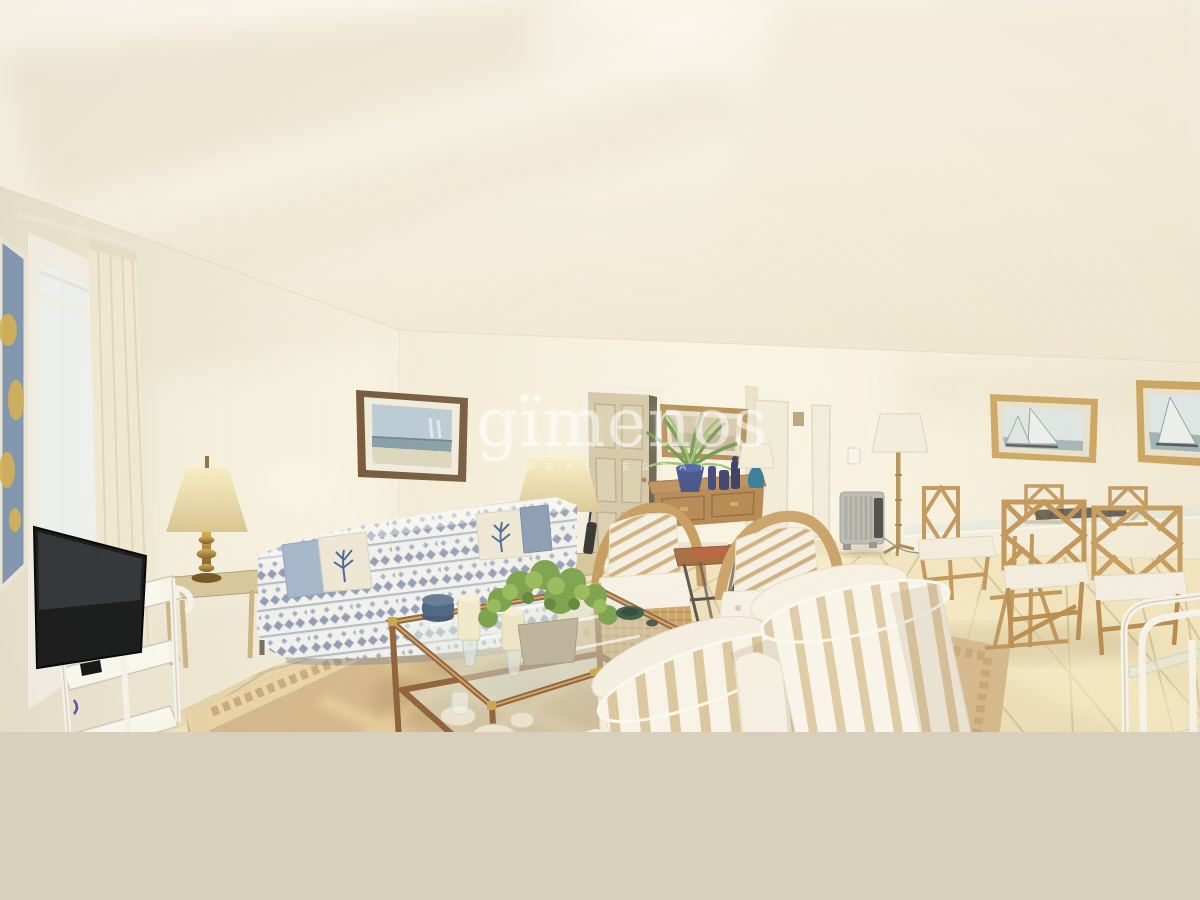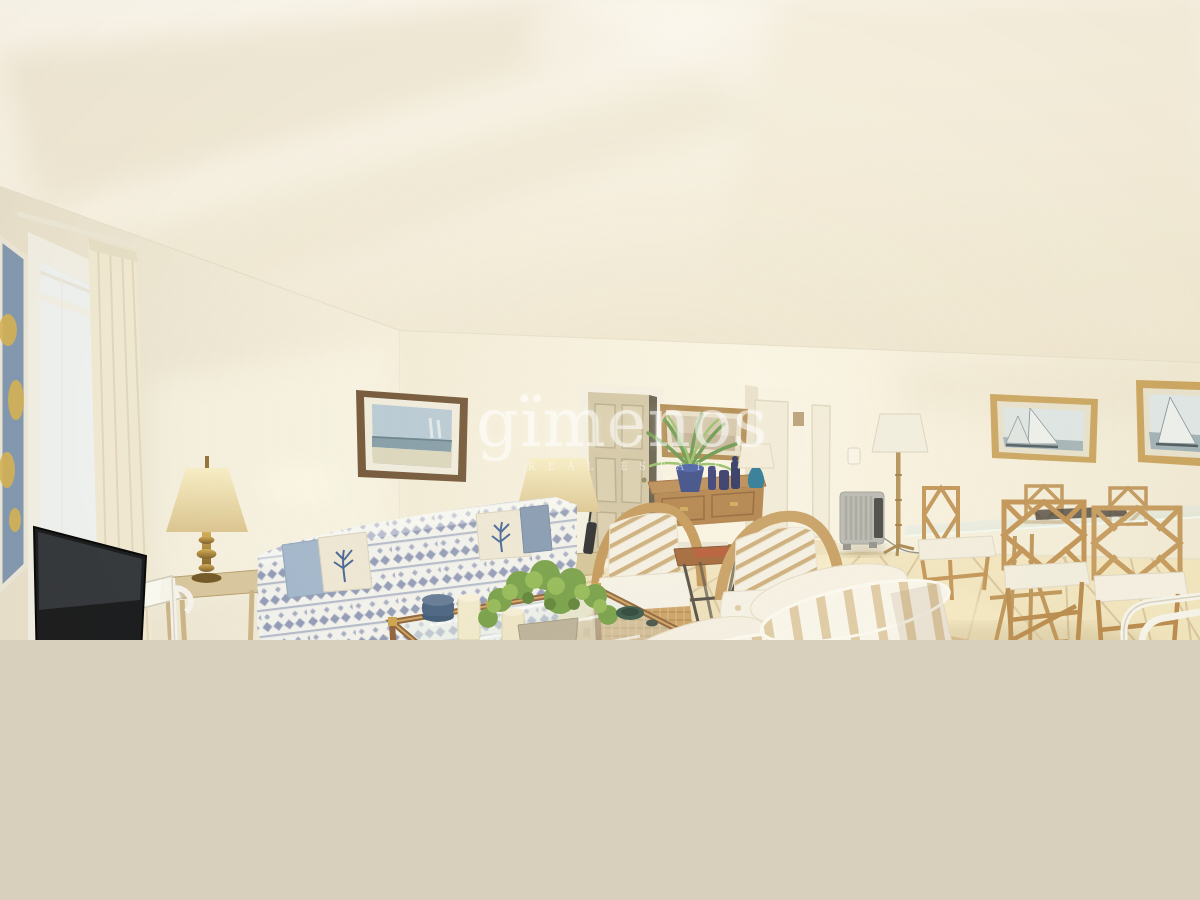--- a/index.html
+++ b/index.html
@@ -1,22 +1,22 @@
 <!DOCTYPE html>
 <html><head>
 <meta charset="utf-8">
 <style>
   html,body{margin:0;padding:0;background:#d8d0bc;}
-  .stage{position:relative;width:1200px;height:640px;overflow:hidden;background:#f1ead7;
+  .stage{position:relative;width:1200px;height:732px;overflow:hidden;background:#f1ead7;
          font-family:"Liberation Sans",sans-serif;}
   .stage svg{position:absolute;left:0;top:0;display:block;}
   .watermark{position:absolute;left:476px;top:390px;color:#ffffff;opacity:.58;pointer-events:none;}
   .wm-brand{font-family:"DejaVu Serif",serif;font-size:67px;line-height:1;font-weight:400;
             letter-spacing:1px;text-shadow:0 0 7px rgba(255,255,255,.35);}
-  .wm-caption{font-family:Liberation Serif, serif;font-size:11.5px;letter-spacing:12px;
+  .wm-caption{font-family:Liberation Mono, monospace;font-size:11.5px;letter-spacing:12px;
               margin:3px 0 0 52px;opacity:.9;}
 </style>
 </head>
 <body>
 
 <div class="stage">
 <svg width="1200" height="900" viewBox="0 0 1200 900">
 <defs>
   <linearGradient id="gCeil" x1="0" y1="0" x2="0.35" y2="1">
     <stop offset="0" stop-color="#faf6ec"></stop>

